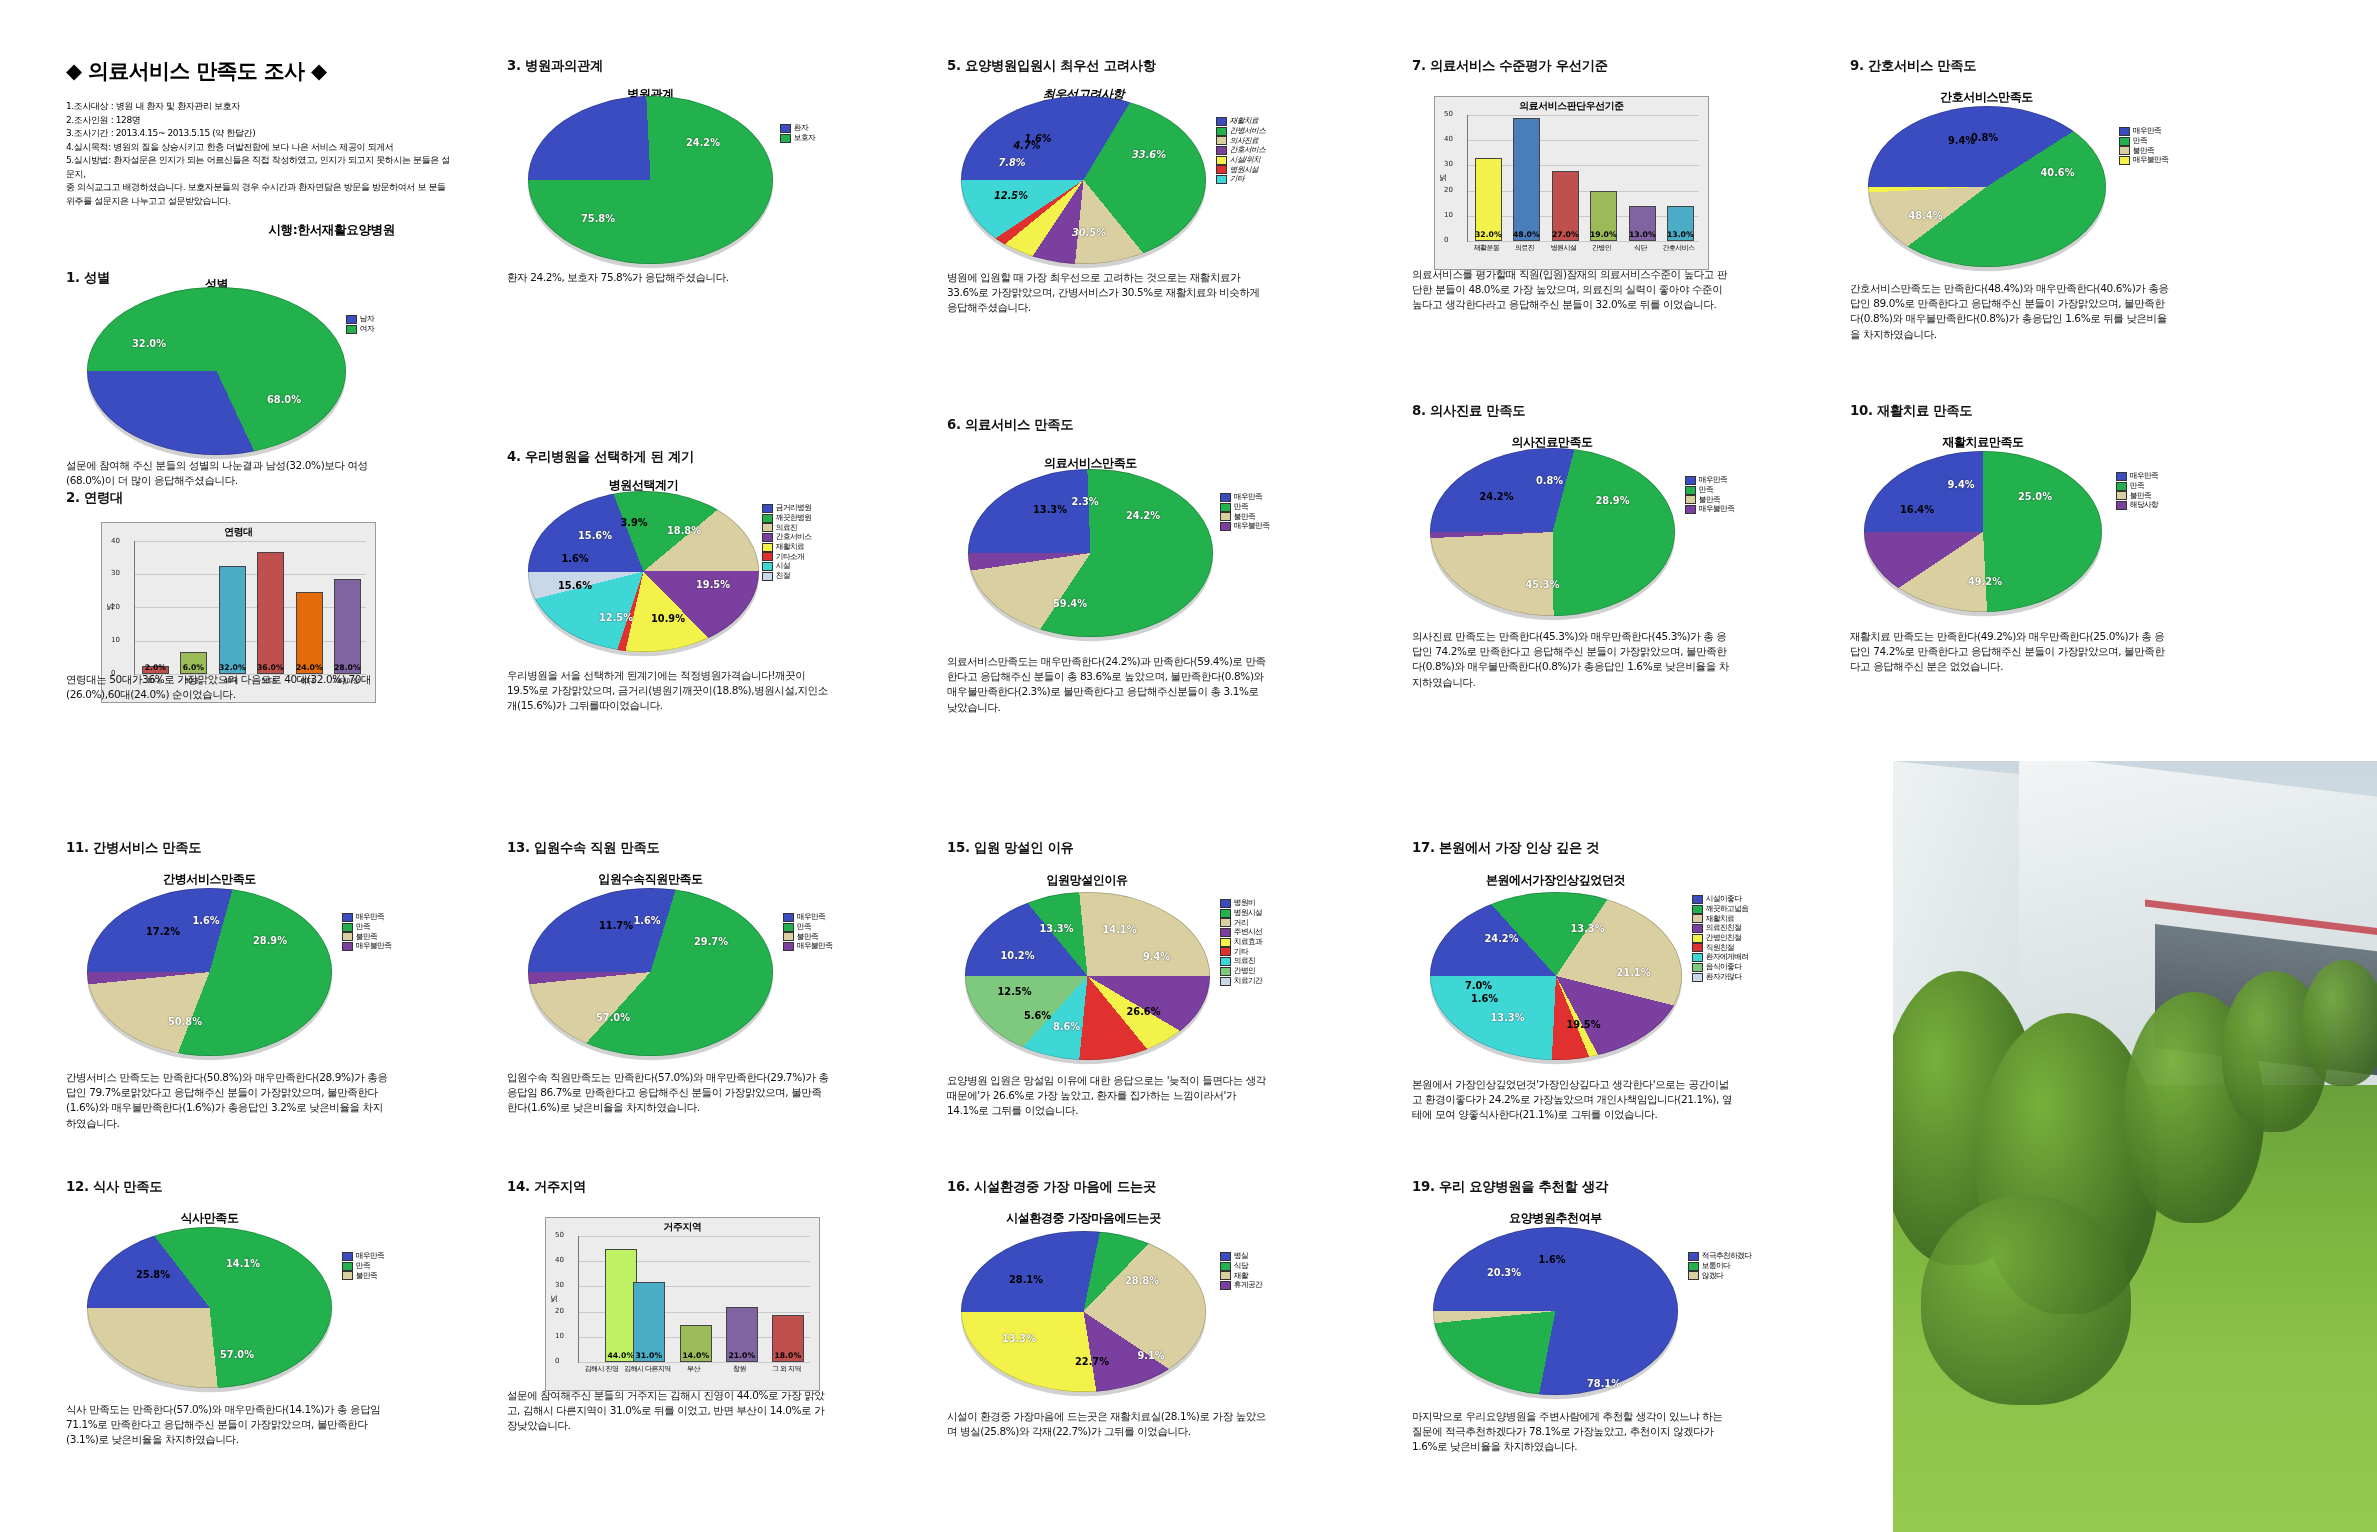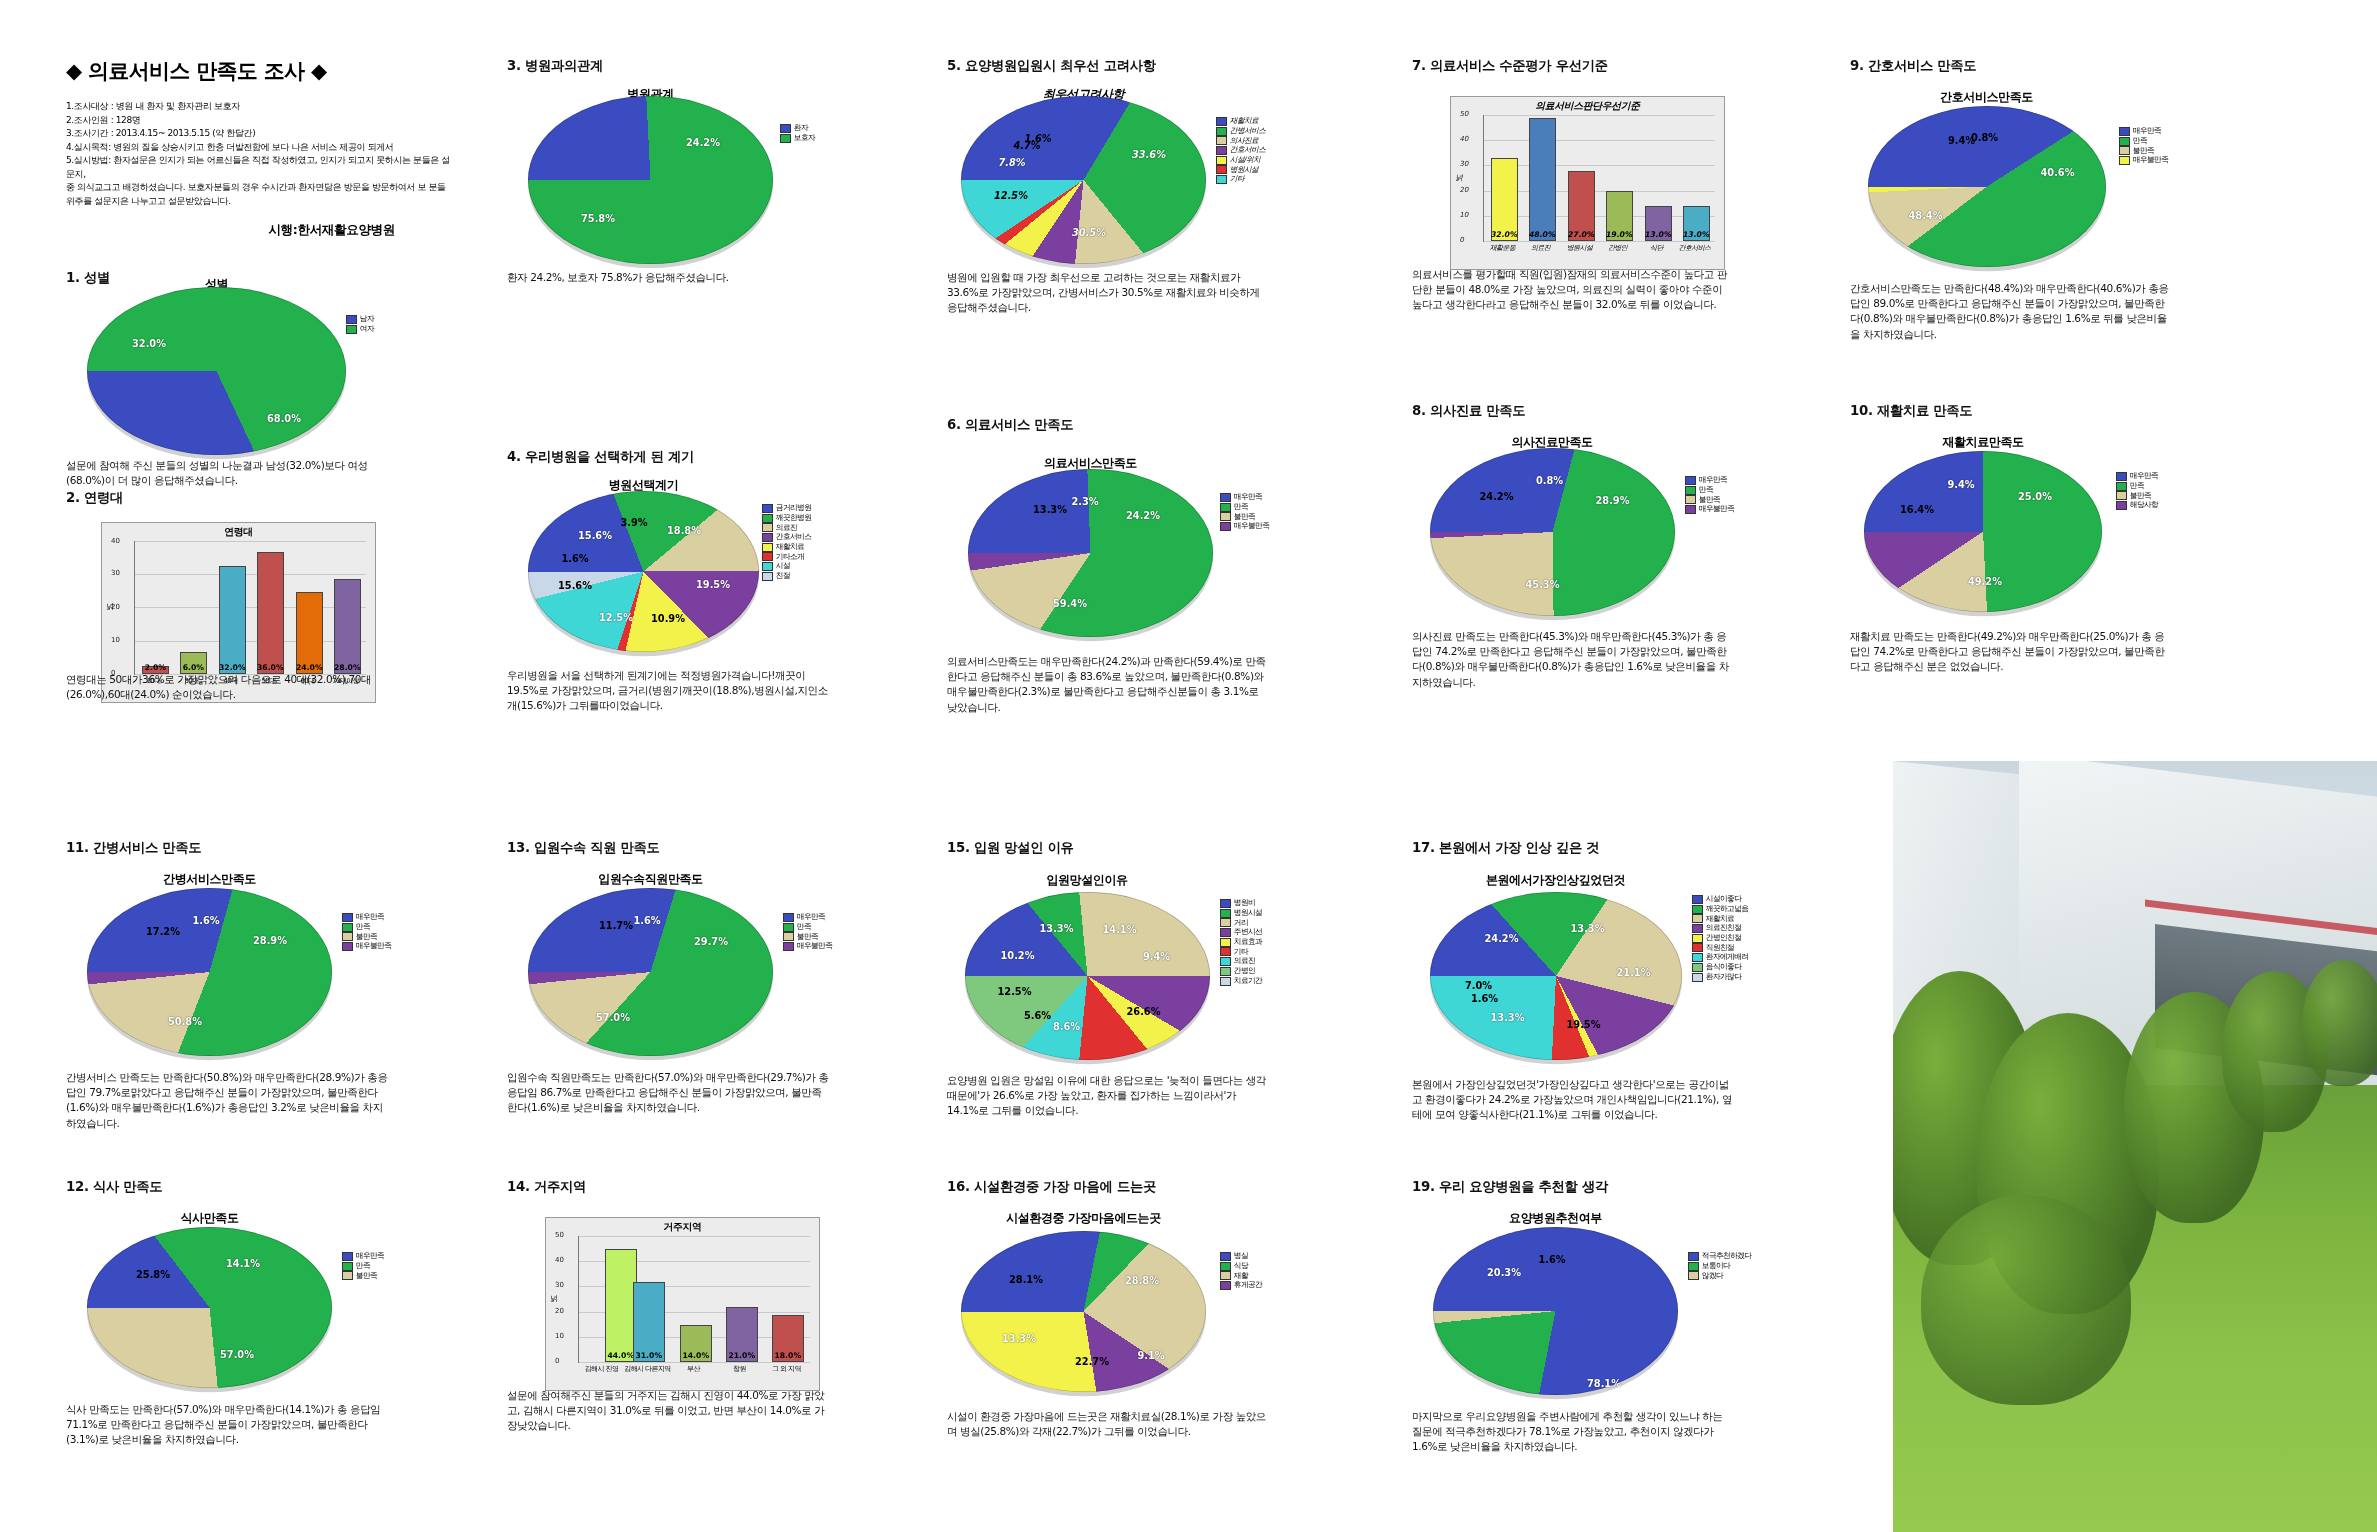--- a/index.html
+++ b/index.html
@@ -98,21 +98,21 @@
     <div class="hospital" style="text-align:right;margin-top:14px;width:329px;">시행:한서재활요양병원</div>
   </div>
 
   <div id="charts-layer">
       <div class="block" style="left: 66px; top: 269px; width: 329px;">
         <div class="sec-title">1. 성별</div>
         <div style="position: relative; width: 100%; height: 168px;">
           <div class="chart-title" style="position: absolute; left: 0px; width: 301px; top: -11.2px;">성별</div>
           <div class="pie-wrap" style="position: absolute; left: 21px; top: 0px; width: 259px; height: 168px;">
             <div class="pie" style="width: 259px; height: 168px; background: conic-gradient(from -90deg, rgb(34, 177, 76) 0deg, rgb(34, 177, 76) 244.8deg, rgb(59, 76, 192) 244.8deg, rgb(59, 76, 192) 360deg);"></div>
-            <div class="slice-label" style="left: 197px; top: 112px; margin-top: 19px;">68.0%</div>
+            <div class="slice-label" style="left: 197px; top: 112px;">68.0%</div>
             <div class="slice-label" style="left: 62px; top: 56px;">32.0%</div>
           </div>
           <div class="legend" style="left: 280px; top: 28px;">
             <div class="row">
               <span class="sw" style="background: rgb(59, 76, 192);"></span>
               <span class="lb">남자</span>
             </div>
             <div class="row">
               <span class="sw" style="background: rgb(34, 177, 76);"></span>
               <span class="lb">여자</span>
@@ -315,21 +315,21 @@
               <span class="sw" style="background: rgb(123, 63, 160);"></span>
               <span class="lb">매우불만족</span>
             </div>
           </div>
         </div>
         <div class="caption" style="position: absolute; left: 0px; top: 238px; width: 322px;">의료서비스만족도는 매우만족한다(24.2%)과 만족한다(59.4%)로 만족한다고 응답해주신 분들이 총 83.6%로 높았으며, 불만족한다(0.8%)와 매우불만족한다(2.3%)로 불만족한다고 응답해주신분들이 총 3.1%로 낮았습니다.</div>
       </div>
       <div class="block" style="left: 1412px; top: 57px; width: 329px;">
         <div class="sec-title">7. 의료서비스 수준평가 우선기준</div>
         <div style="position: relative; width: 100%; height: 189px;">
-          <div class="barchart" style="position: absolute; left: 38px; top: 21px; width: 273px; height: 172px; font-style: italic;">
+          <div class="barchart" style="position: absolute; left: 22px; top: 21px; width: 273px; height: 172px;">
             <div class="bc-title">의료서비스판단우선기준</div>
             <div class="bc-xlab" style="left: 28px; top: 146px; width: 47px;">재활운동</div>
             <div class="bc-xlab" style="left: 66px; top: 146px; width: 47px;">의료진</div>
             <div class="bc-xlab" style="left: 105px; top: 146px; width: 47px;">병원시설</div>
             <div class="bc-xlab" style="left: 143px; top: 146px; width: 47px;">간병인</div>
             <div class="bc-xlab" style="left: 182px; top: 146px; width: 47px;">식단</div>
             <div class="bc-xlab" style="left: 220px; top: 146px; width: 47px;">간호서비스</div>
             <div class="bc-plot" style="left: 32px; top: 18px; width: 231px; height: 126px; border-left: 0.7px solid rgb(119, 119, 119); border-bottom: 0.7px solid rgb(119, 119, 119);">
               <div class="bc-grid" style="top: 126px;"></div>
               <div class="bc-axis" style="left: -24px; top: 121px; width: 21px;">0</div>

